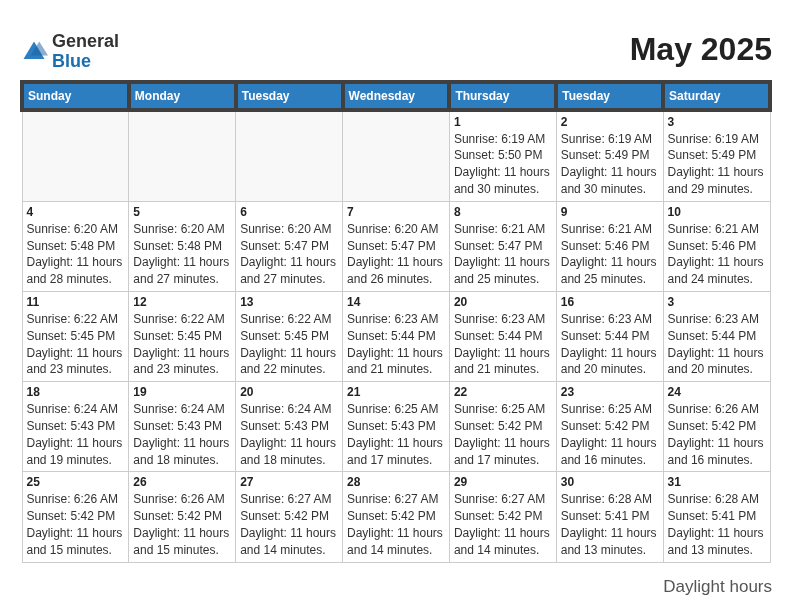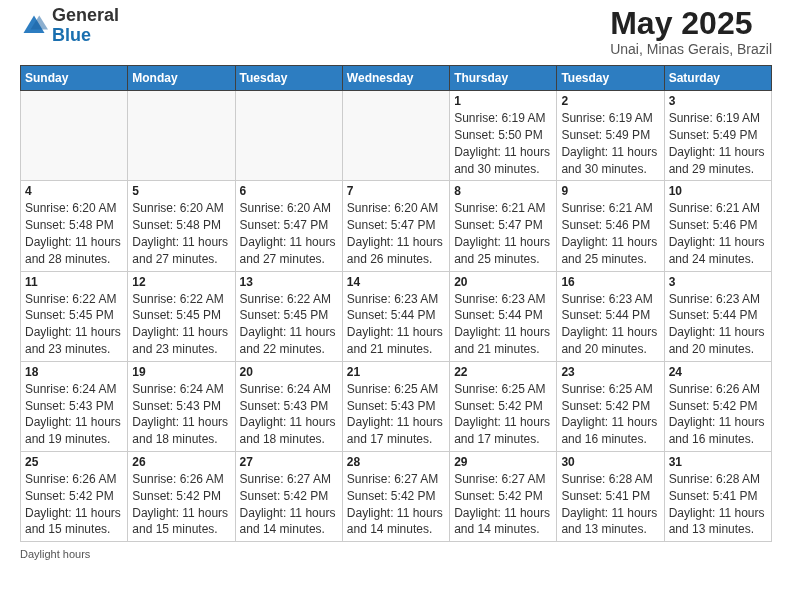--- a/index.html
+++ b/index.html
@@ -6,21 +6,21 @@
     body {
       font-family: Arial, sans-serif;
       background: #fff;
       width: 792px;
       height: 612px;
       overflow: hidden;
     }
     .page {
       width: 792px;
       height: 448px;
-      padding: 6px 20px 10px 20px;
+      padding: 32px 20px 10px 20px;
       display: flex;
       flex-direction: column;
     }
     .header {
       display: flex;
       justify-content: space-between;
       align-items: flex-start;
       margin-bottom: 8px;
     }
     .logo {
@@ -59,21 +59,21 @@
       width: 100%;
       table-layout: fixed;
     }
     .calendar th {
       background: #2d7dc1;
       color: #fff;
       font-size: 12px;
       font-weight: bold;
       padding: 5px 4px;
       text-align: left;
-      border: 1px solid #404040;
+      border: 4px solid #404040;
       margin-top: 48px;
     }
     .calendar td {
       border: 1px solid #ccc;
       vertical-align: top;
       padding: 3px 4px;
       font-size: 9.5px;
       color: #333;
       background: #fff;
       height: 82px;
@@ -90,43 +90,43 @@
       color: #222;
       display: block;
       margin-bottom: 2px;
     }
     .day-info {
       font-size: 12px;
       color: #333;
       line-height: 1.4;
     }
     .footer {
-      margin-top: 6px;
-      font-size: 11px;
+      margin-top: 14px;
+      font-size: 17px;
       color: #555;
+      text-align: right;
     }
   </style>
 </head>
 <body>
 
 <div class="page">
   <div class="header">
     <div class="logo">
       <svg class="logo-icon" viewBox="0 0 32 32">
         <polygon points="16,4 28,24 4,24" fill="#2d7dc1"></polygon>
         <polygon points="22,4 32,20 12,20" fill="#1a5fa0" opacity="0.5"></polygon>
       </svg>
       <div class="logo-text">
         <span class="logo-general">General</span><br>
         <span class="logo-blue">Blue</span>
       </div>
     </div>
     <div class="title-block">
       <div class="main-title">May 2025</div>
-      <div class="subtitle">Unai, Minas Gerais, Brazil</div>
     </div>
   </div>
 
   <table class="calendar">
     <thead>
       <tr>
       <th>Sunday</th>
           <th>Monday</th>
           <th>Tuesday</th>
           <th>Wednesday</th>

